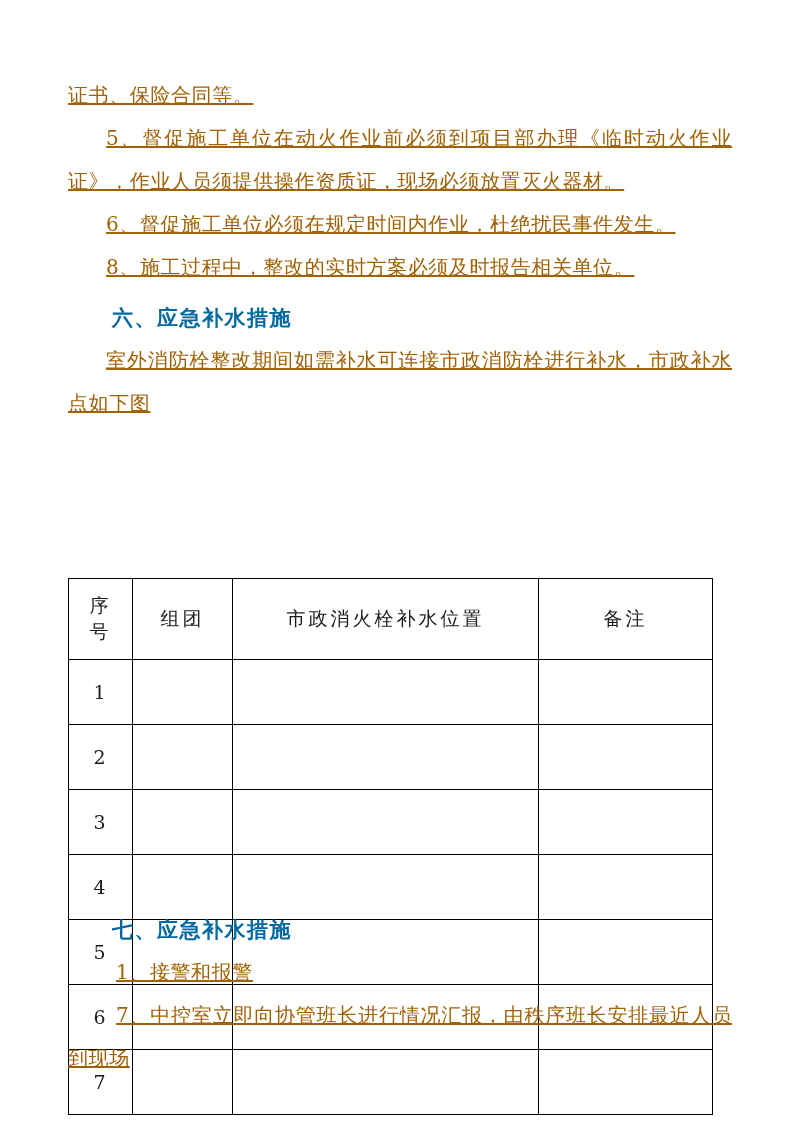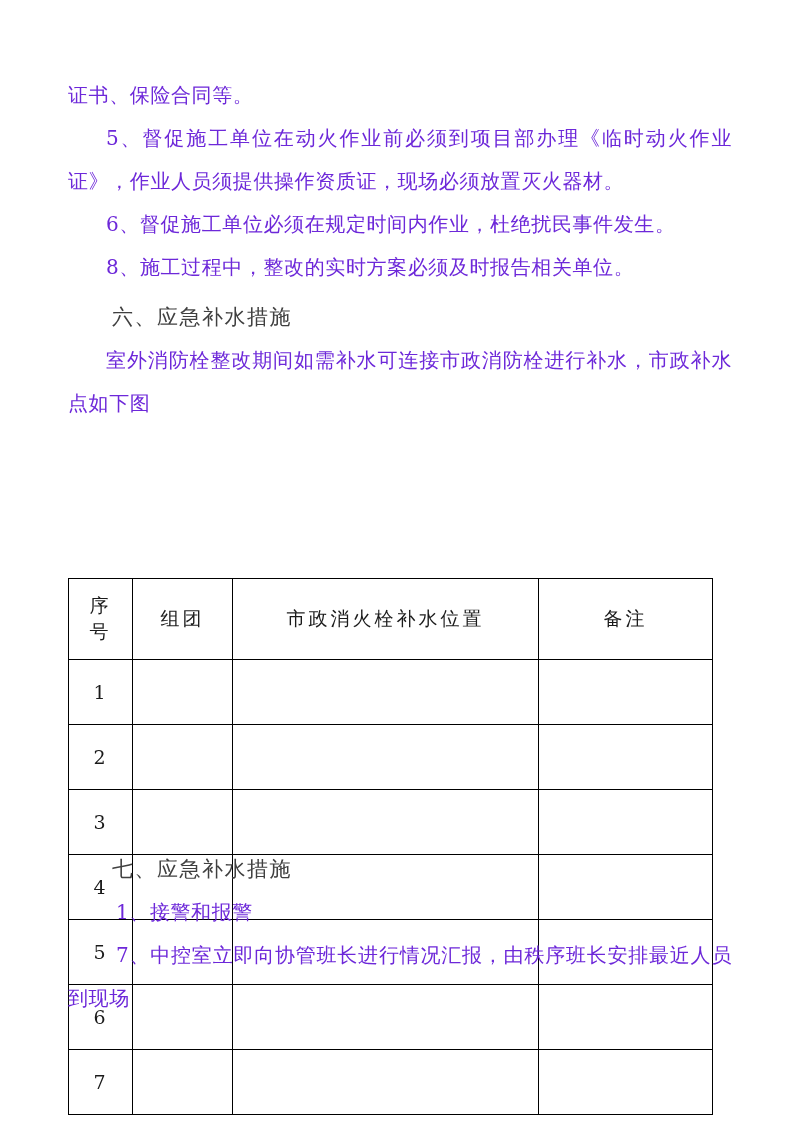--- a/index.html
+++ b/index.html
@@ -35,36 +35,37 @@
     width: 664px;
   }
 
   .para {
     font-size: 20px;
     line-height: 43px;
     letter-spacing: 0.6px;
     text-align: justify;
     text-justify: inter-ideograph;
     margin: 0;
-    color: #6d28d9;
+    color: #a16207;
     word-break: break-all;
+    text-decoration: underline;
   }
 
   .para.indent-2 { text-indent: 38px; }
   .para.indent-25 { text-indent: 48px; }
   .para.flush { text-indent: 0; }
 
   .heading {
     font-size: 21px;
     line-height: 43px;
-    font-weight: normal;
+    font-weight: bold;
     letter-spacing: 1.5px;
     margin: 0;
     text-indent: 44px;
-    color: #404040;
+    color: #0369a1;
   }
 
   .spacer-sm { height: 7px; }
 
   
   .water-table {
     position: absolute;
     left: 68px;
     top: 578px;
     width: 644px;
@@ -94,21 +95,21 @@
   .cell-num {
     font-size: 18px;
     letter-spacing: 0;
     font-family: "DejaVu Serif", "Liberation Serif", serif;
   }
 
   
   .lower-col {
     position: absolute;
     left: 68px;
-    top: 848px;
+    top: 908px;
     width: 664px;
   }
 </style>
 </head>
 <body>
 
 <div class="page">
 
   <div class="body-col">
     <p class="para flush">证书、保险合同等。</p>

